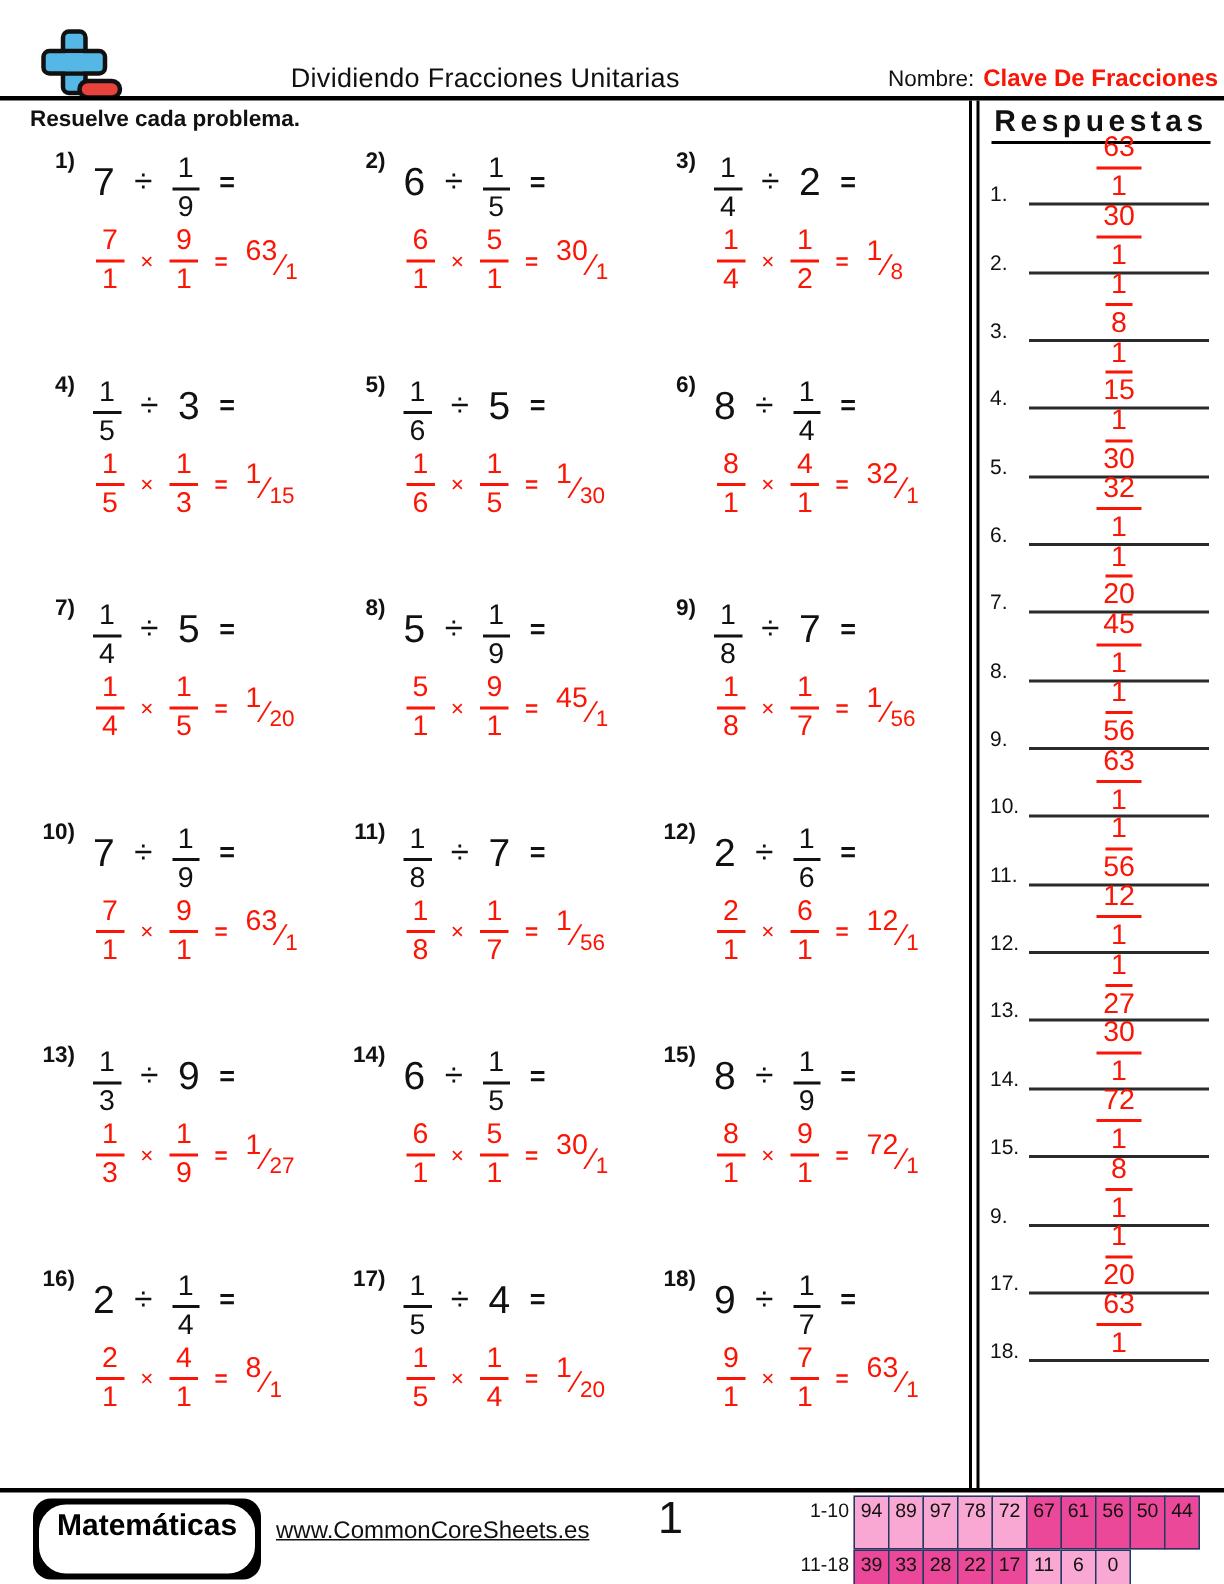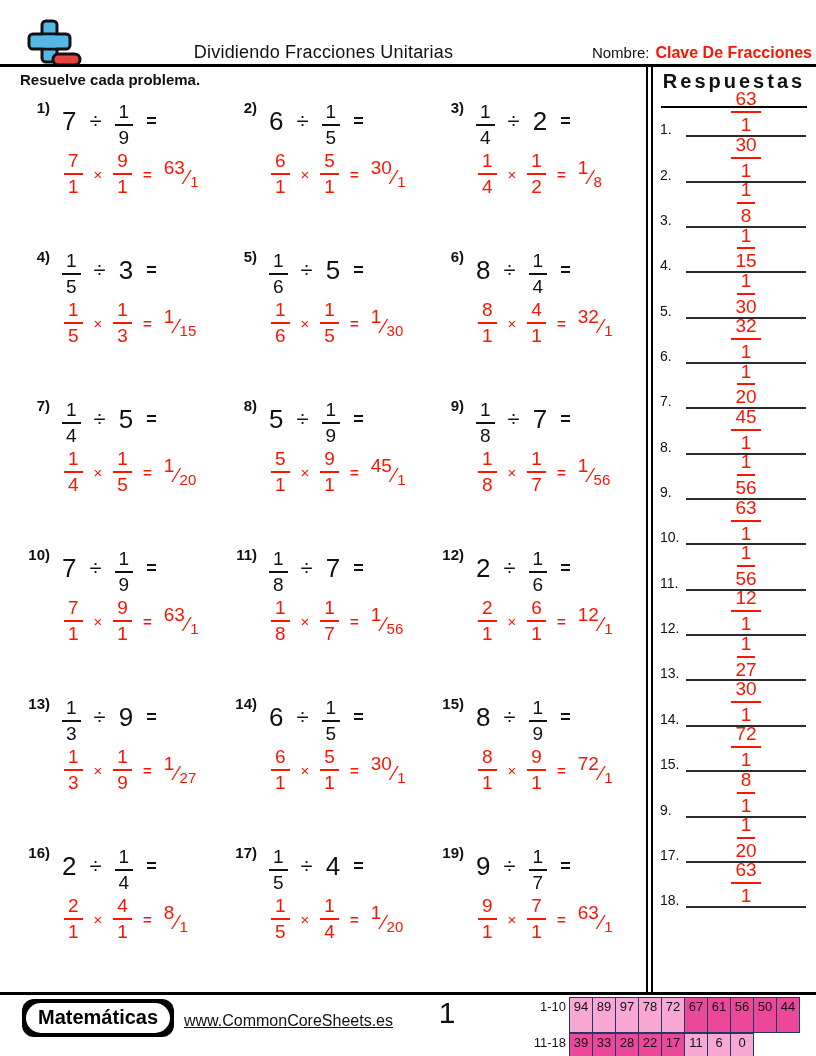--- a/index.html
+++ b/index.html
@@ -41,34 +41,34 @@
   .whole { font-size:26px; }
 
   .ansr { display:inline-flex; align-items:center; margin-left:12px; white-space:nowrap; }
   .ansr .sup { font-size:19px; transform:translateY(-6px); }
   .ansr .slash { font-size:20px; margin:0 1px; transform:translateY(3px); }
   .ansr .sub { font-size:15px; transform:translateY(7px); }
 
   
   .answers-title { position:absolute; left:658px; top:70px; width:152px; text-align:center; }
   .answers-title span { font-weight:bold; font-size:20px; letter-spacing:3px;
-                        border-bottom:2.5px solid #000; padding:0 2px 14px; }
+                        border-bottom:2.5px solid #000; padding:0 2px 2px; }
   .answers { position:absolute; left:656px; top:98px; width:158px; }
   .ans-row { position:relative; height:45.35px; }
   .ans-label { position:absolute; left:4px; bottom:6px; font-size:14px; }
   .ans-line { position:absolute; left:30px; right:8px; bottom:6px;
               border-bottom:2px solid #2b2b2b; display:flex; align-items:flex-end;
               justify-content:center; height:42px; }
   .ans-line .frac { color:#fa1505; font-size:19px; }
 
   
   .footer-rule { position:absolute; left:0; top:992px; width:816px; height:3px; background:#000; }
   .brand { position:absolute; left:22px; top:999px; background:#000; border-radius:12px;
            padding:4px; display:inline-block; }
-  .brand-inner { background:#fff; border-radius:18px; padding:3px 12px 4px;
+  .brand-inner { background:#fff; border-radius:18px; padding:3px 12px 20px;
                  font-weight:bold; font-size:20px; color:#000; display:inline-block; }
   .website { position:absolute; left:184px; top:1012px; font-size:16px;text-decoration:underline; }
   .page-num { position:absolute; left:397px; top:996px; width:100px; text-align:center;
               font-size:30px; }
   .score { position:absolute; left:524px; top:997px; font-size:13px; }
   .score-row { display:flex; height:36px; }
   .score-label { width:42px; text-align:right; padding-right:4px; line-height:20px; }
   .score-cell { width:24px; box-sizing:border-box; border:1px solid #1f3a60; margin-left:-1px;
                 text-align:center; line-height:18px; background:#f9a8d4; }
   .score-cell.shaded { background:#ec4899; }
@@ -601,21 +601,21 @@
       <span class="ansr">
         <span class="sup">1</span>
         <span class="slash">⁄</span>
         <span class="sub">20</span>
       </span>
     </div>
   </div>
 
   <div class="problem">
     <div class="q-line">
-      <span class="q-num">19)</span>
+      <span class="q-num">18)</span>
       <span class="slot-a"><span class="whole">9</span></span>
       <span class="opsym">÷</span>
       <span class="slot-b gap"><span class="frac">
               <span class="fnum">1</span>
               <span class="fden">7</span>
             </span></span>
       <span class="eq">=</span>
     </div>
     <div class="w-line">
       <span class="slot-f1"><span class="frac">

